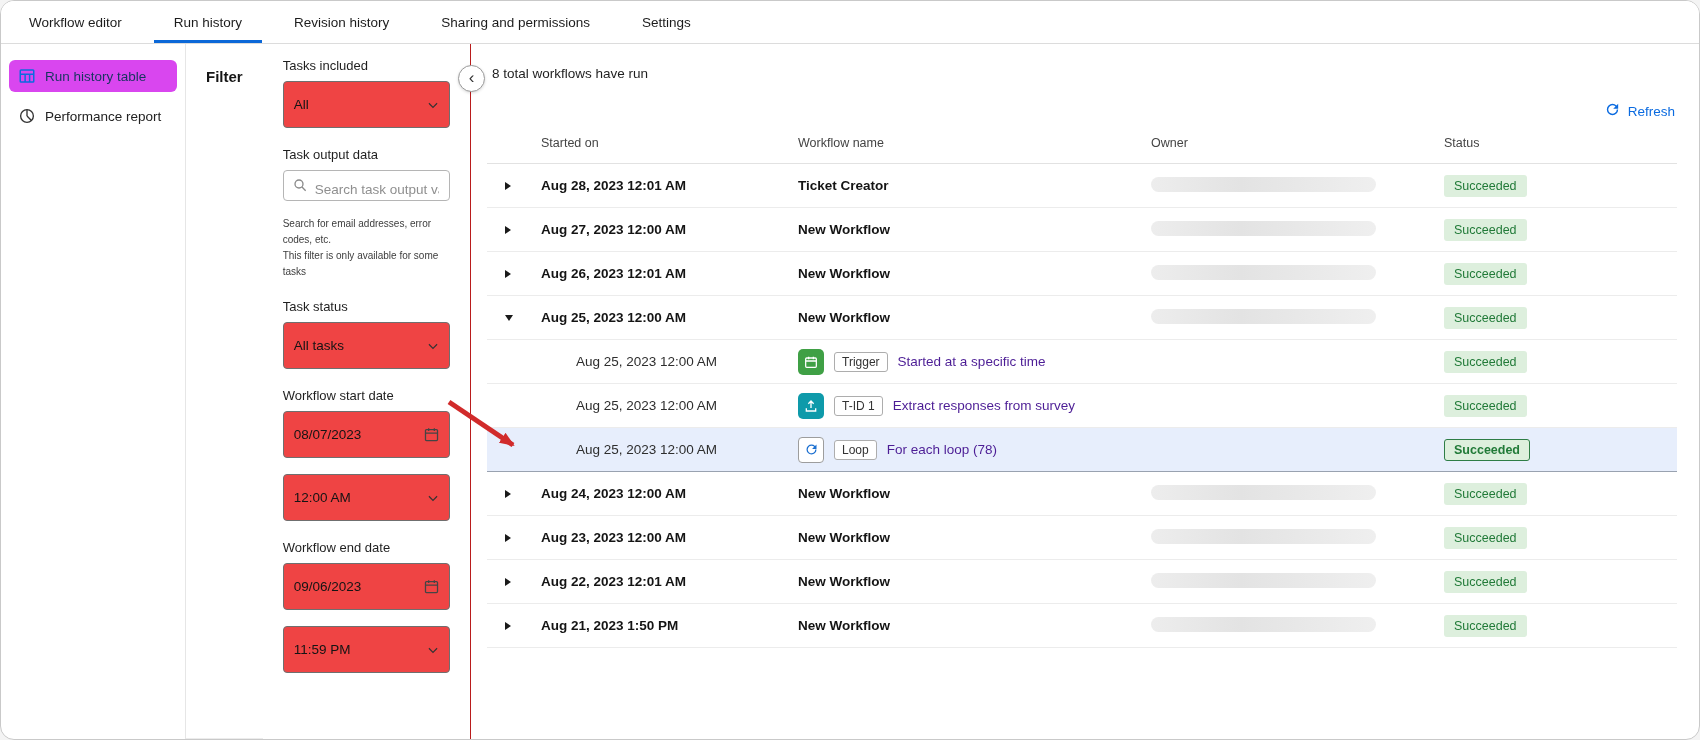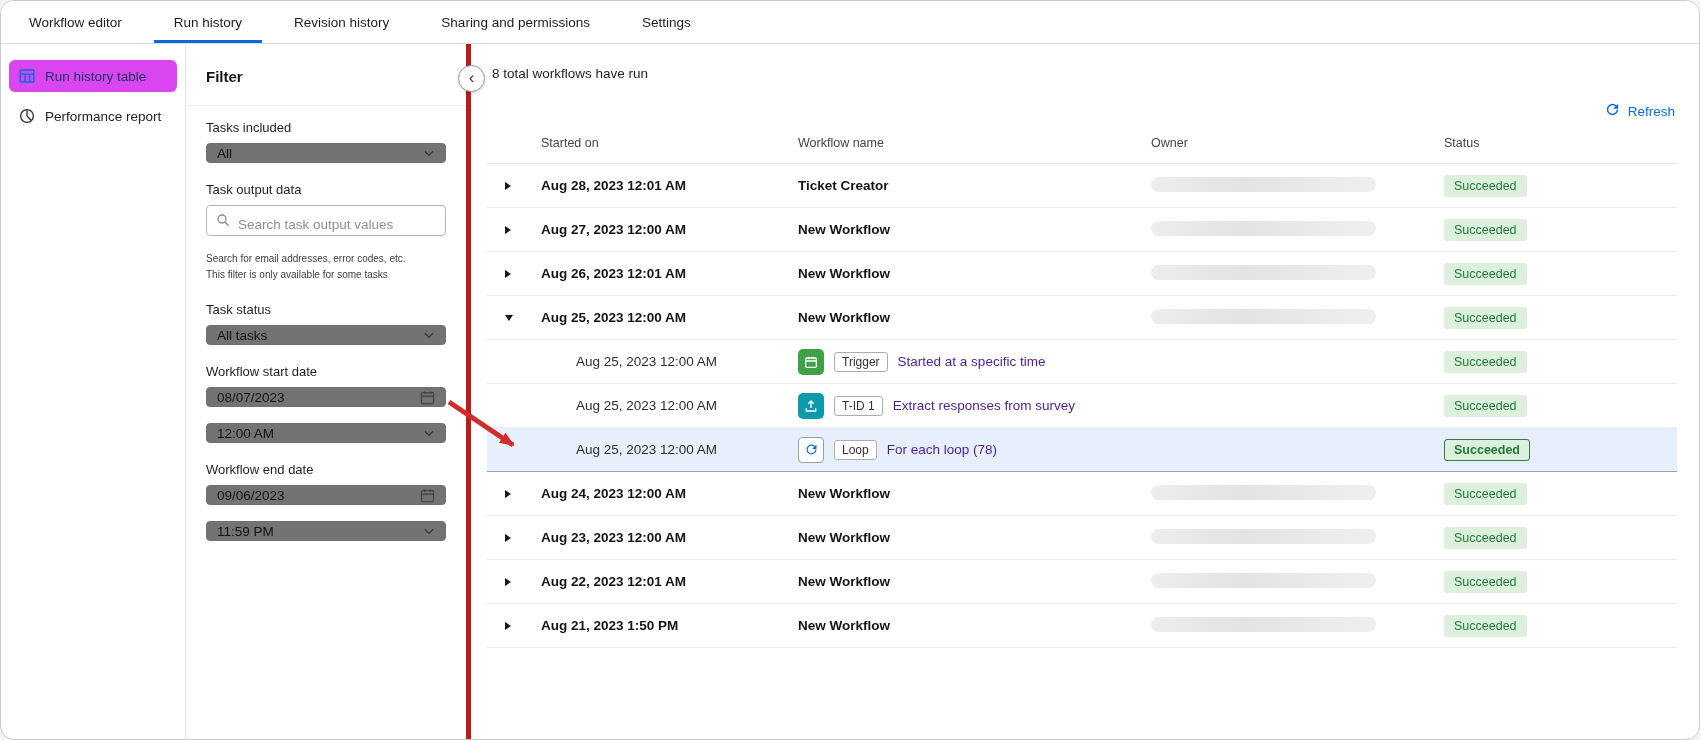--- a/index.html
+++ b/index.html
@@ -52,38 +52,38 @@
     padding:7px 9px; margin-bottom:8px;
     border-radius:6px; font-size:13.5px; color:#222;
     cursor:pointer; white-space:nowrap;
   }
   .sidebar-item.active { background:#d946ef; color:#17355f; }
   .sidebar-item .icn { display:flex; align-items:center; }
 
   
   .filter-panel {
     width:285px; flex:0 0 285px;
-    border-right:5px solid #b91c1c;
-    display:flex; flex-direction:column;
+    border-right:1px solid #b91c1c;
+    display:flex; flex-direction:row;
     background:#fff;
   }
   .filter-header {
     padding:24px 20px 20px 20px;
     border-bottom:1px solid #ececec;
     font-size:15px; font-weight:700; color:#161616;
   }
   .filter-body { padding:8px 20px 20px 20px; overflow:hidden; }
   .field-label { font-size:13px; color:#1f1f1f; margin:19px 0 8px; }
   .field-label.first { margin-top:6px; }
   .select-box {
-    height:20px; width:100%;
+    height:47px; width:100%;
     border:1px solid #6f6f6f; border-radius:4px;
     display:flex; align-items:center; justify-content:space-between;
     padding:0 9px 0 10px;
-    font-size:13.5px; color:#141414; background:#737373; cursor:pointer;
+    font-size:13.5px; color:#141414; background:#ef4444; cursor:pointer;
   }
   .select-box .icn { display:flex; align-items:center; }
   .search-wrap { position:relative; }
   .search-wrap .icn {
     position:absolute; left:9px; top:7px; pointer-events:none;
   }
   .search-input {
     height:31px; width:100%;
     border:1px solid #b5b5b5; border-radius:4px;
     padding:8px 10px 0 31px;

